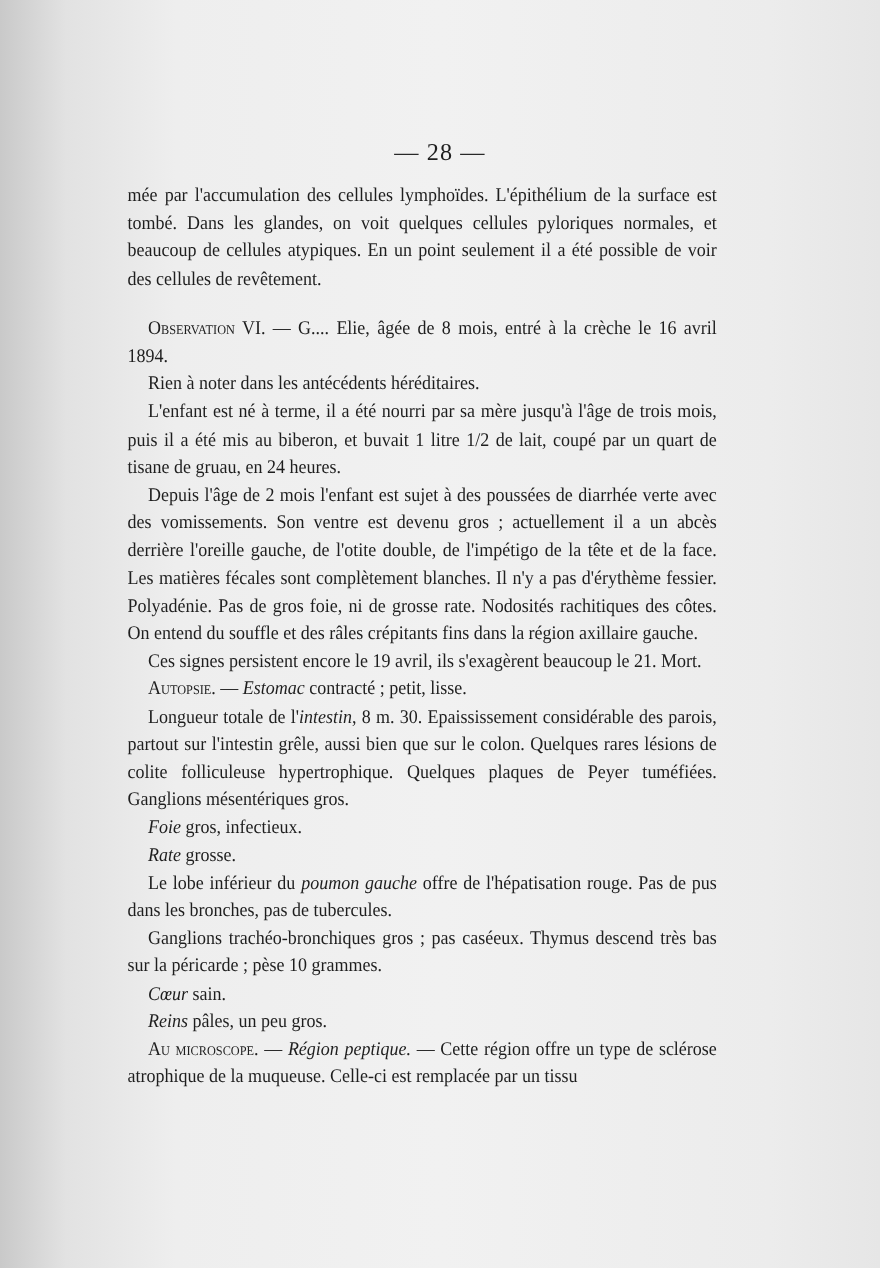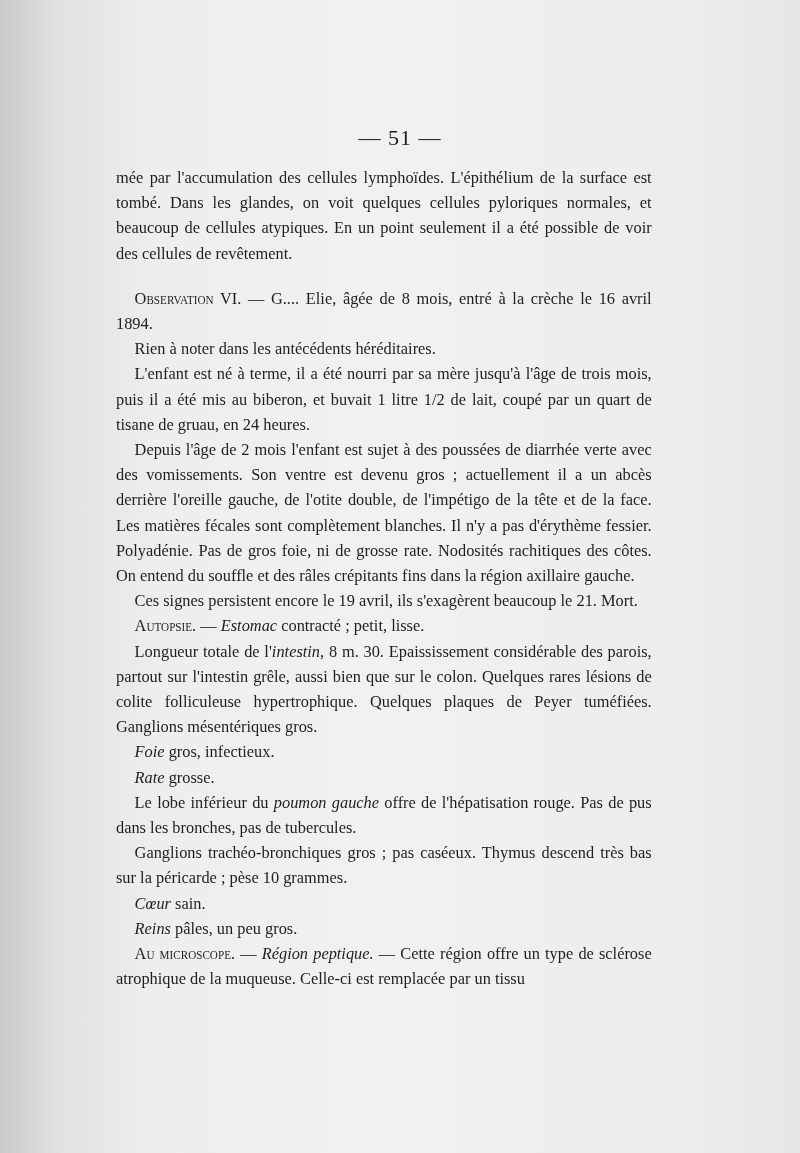--- a/index.html
+++ b/index.html
@@ -22,21 +22,21 @@
   }
   .text p { margin: 0; text-indent: 0; }
   .text p.ind { text-indent: 20px; }
   .text p.gap { margin-top: 20px; }
   .sc { font-variant: small-caps; }
   i { font-style: italic; }
 </style>
 </head>
 <body>
 
-<div class="page-number">— 51 —</div>
+<div class="page-number">— 28 —</div>
 
 <div class="text">
   <p>mée par l'accumulation des cellules lymphoïdes. L'épithélium de la surface est tombé. Dans les glandes, on voit quelques cellules pyloriques normales, et beaucoup de cellules atypiques. En un point seulement il a été possible de voir des cellules de revêtement.</p>
 
   <p class="ind gap"><span class="sc">Observation VI.</span><span> — G.... Elie, âgée de 8 mois, entré à la crèche le 16 avril 1894.</span></p>
 
   <p class="ind">Rien à noter dans les antécédents héréditaires.</p>
   <p class="ind">L'enfant est né à terme, il a été nourri par sa mère jusqu'à l'âge de trois mois, puis il a été mis au biberon, et buvait 1 litre 1/2 de lait, coupé par un quart de tisane de gruau, en 24 heures.</p>
   <p class="ind">Depuis l'âge de 2 mois l'enfant est sujet à des poussées de diarrhée verte avec des vomissements. Son ventre est devenu gros ; actuellement il a un abcès derrière l'oreille gauche, de l'otite double, de l'impétigo de la tête et de la face. Les matières fécales sont complètement blanches. Il n'y a pas d'érythème fessier. Polyadénie. Pas de gros foie, ni de grosse rate. Nodosités rachitiques des côtes. On entend du souffle et des râles crépitants fins dans la région axillaire gauche.</p>
   <p class="ind">Ces signes persistent encore le 19 avril, ils s'exagèrent beaucoup le 21. Mort.</p>

